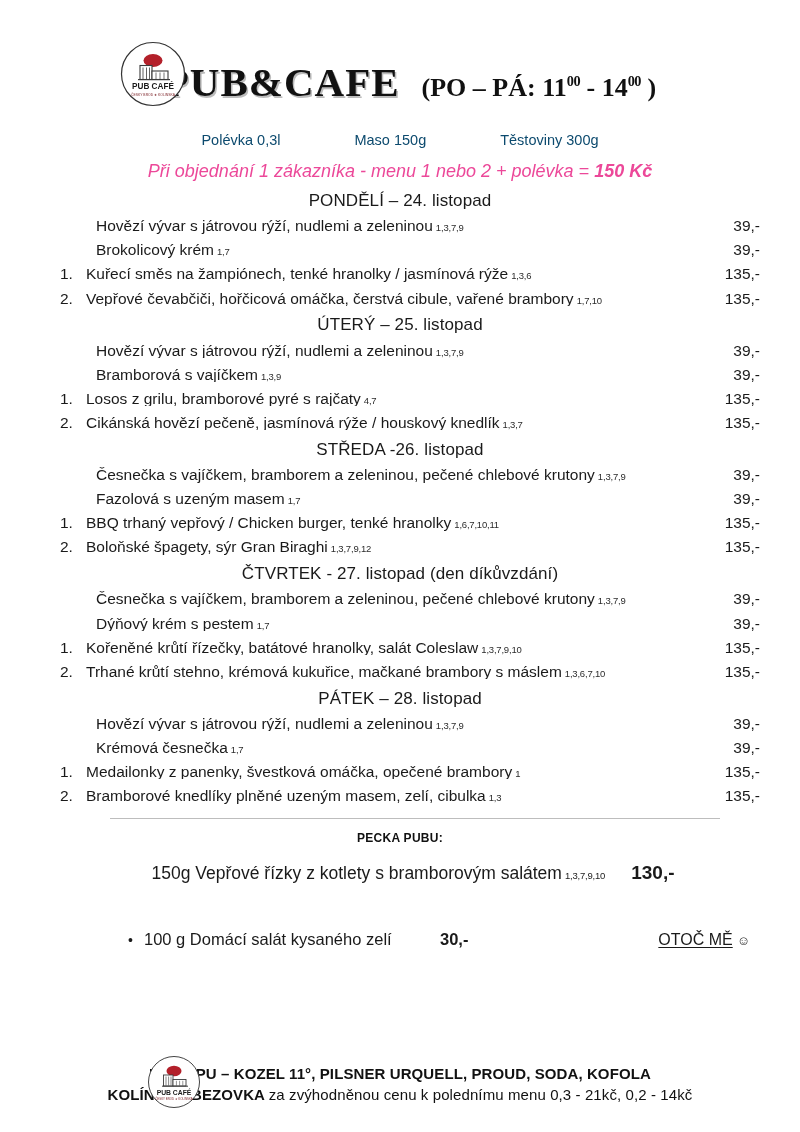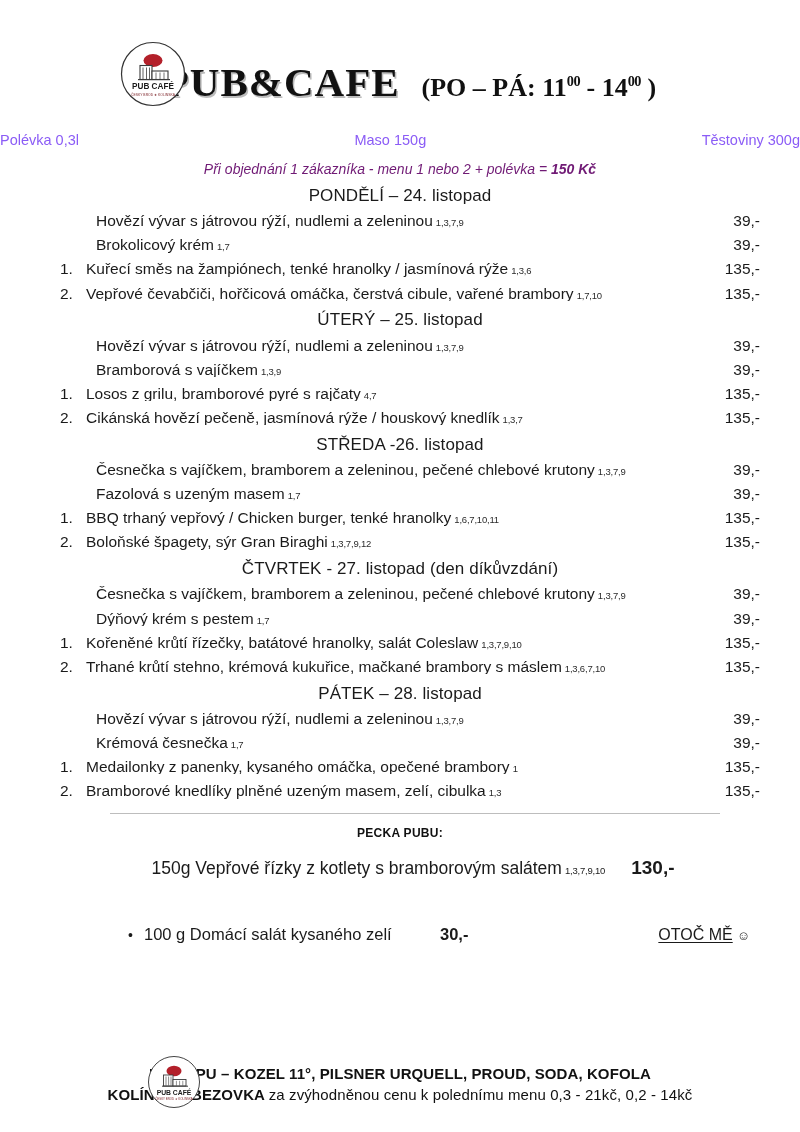--- a/index.html
+++ b/index.html
@@ -68,34 +68,34 @@
   }
   .hours sup {
     font-size: 0.55em;
     vertical-align: super;
     letter-spacing: -0.5px;
   }
 
   
   .portions {
     display: flex;
-    justify-content: space-between;
+    justify-content: center;
     gap: 74px;
     font-size: 14.5px;
-    color: #8b5cf6;
+    color: #0c4a6e;
     margin-top: 2px;
   }
 
   
   .promo {
     text-align: center;
     font-style: italic;
-    font-size: 14px;
+    font-size: 18px;
     margin-top: 13px;
-    color: #701a75;
+    color: #ec4899;
   }
   .promo b { font-weight: 700; font-style: italic; }
 
   
   .days { margin-top: 9px; }
   .day { margin-bottom: 5px; }
   .day-title {
     text-align: center;
     font-size: 17px;
     color: #1a1a1a;
@@ -382,21 +382,21 @@
           <span class="desc"><span>Hovězí vývar s játrovou rýží, nudlemi a zeleninou</span><span class="alg">1,3,7,9</span></span>
           <span class="price">39,-</span>
         </div>
         <div class="row soup">
           <span class="num"></span>
           <span class="desc"><span>Krémová česnečka</span><span class="alg">1,7</span></span>
           <span class="price">39,-</span>
         </div>
         <div class="row">
           <span class="num">1.</span>
-          <span class="desc"><span>Medailonky z panenky, kysaného omáčka, opečené brambory</span><span class="alg">1</span></span>
+          <span class="desc"><span>Medailonky z panenky, švestková omáčka, opečené brambory</span><span class="alg">1</span></span>
           <span class="price">135,-</span>
         </div>
         <div class="row">
           <span class="num">2.</span>
           <span class="desc"><span>Bramborové knedlíky plněné uzeným masem, zelí, cibulka</span><span class="alg">1,3</span></span>
           <span class="price">135,-</span>
         </div>
       </div>
     </div>
 

